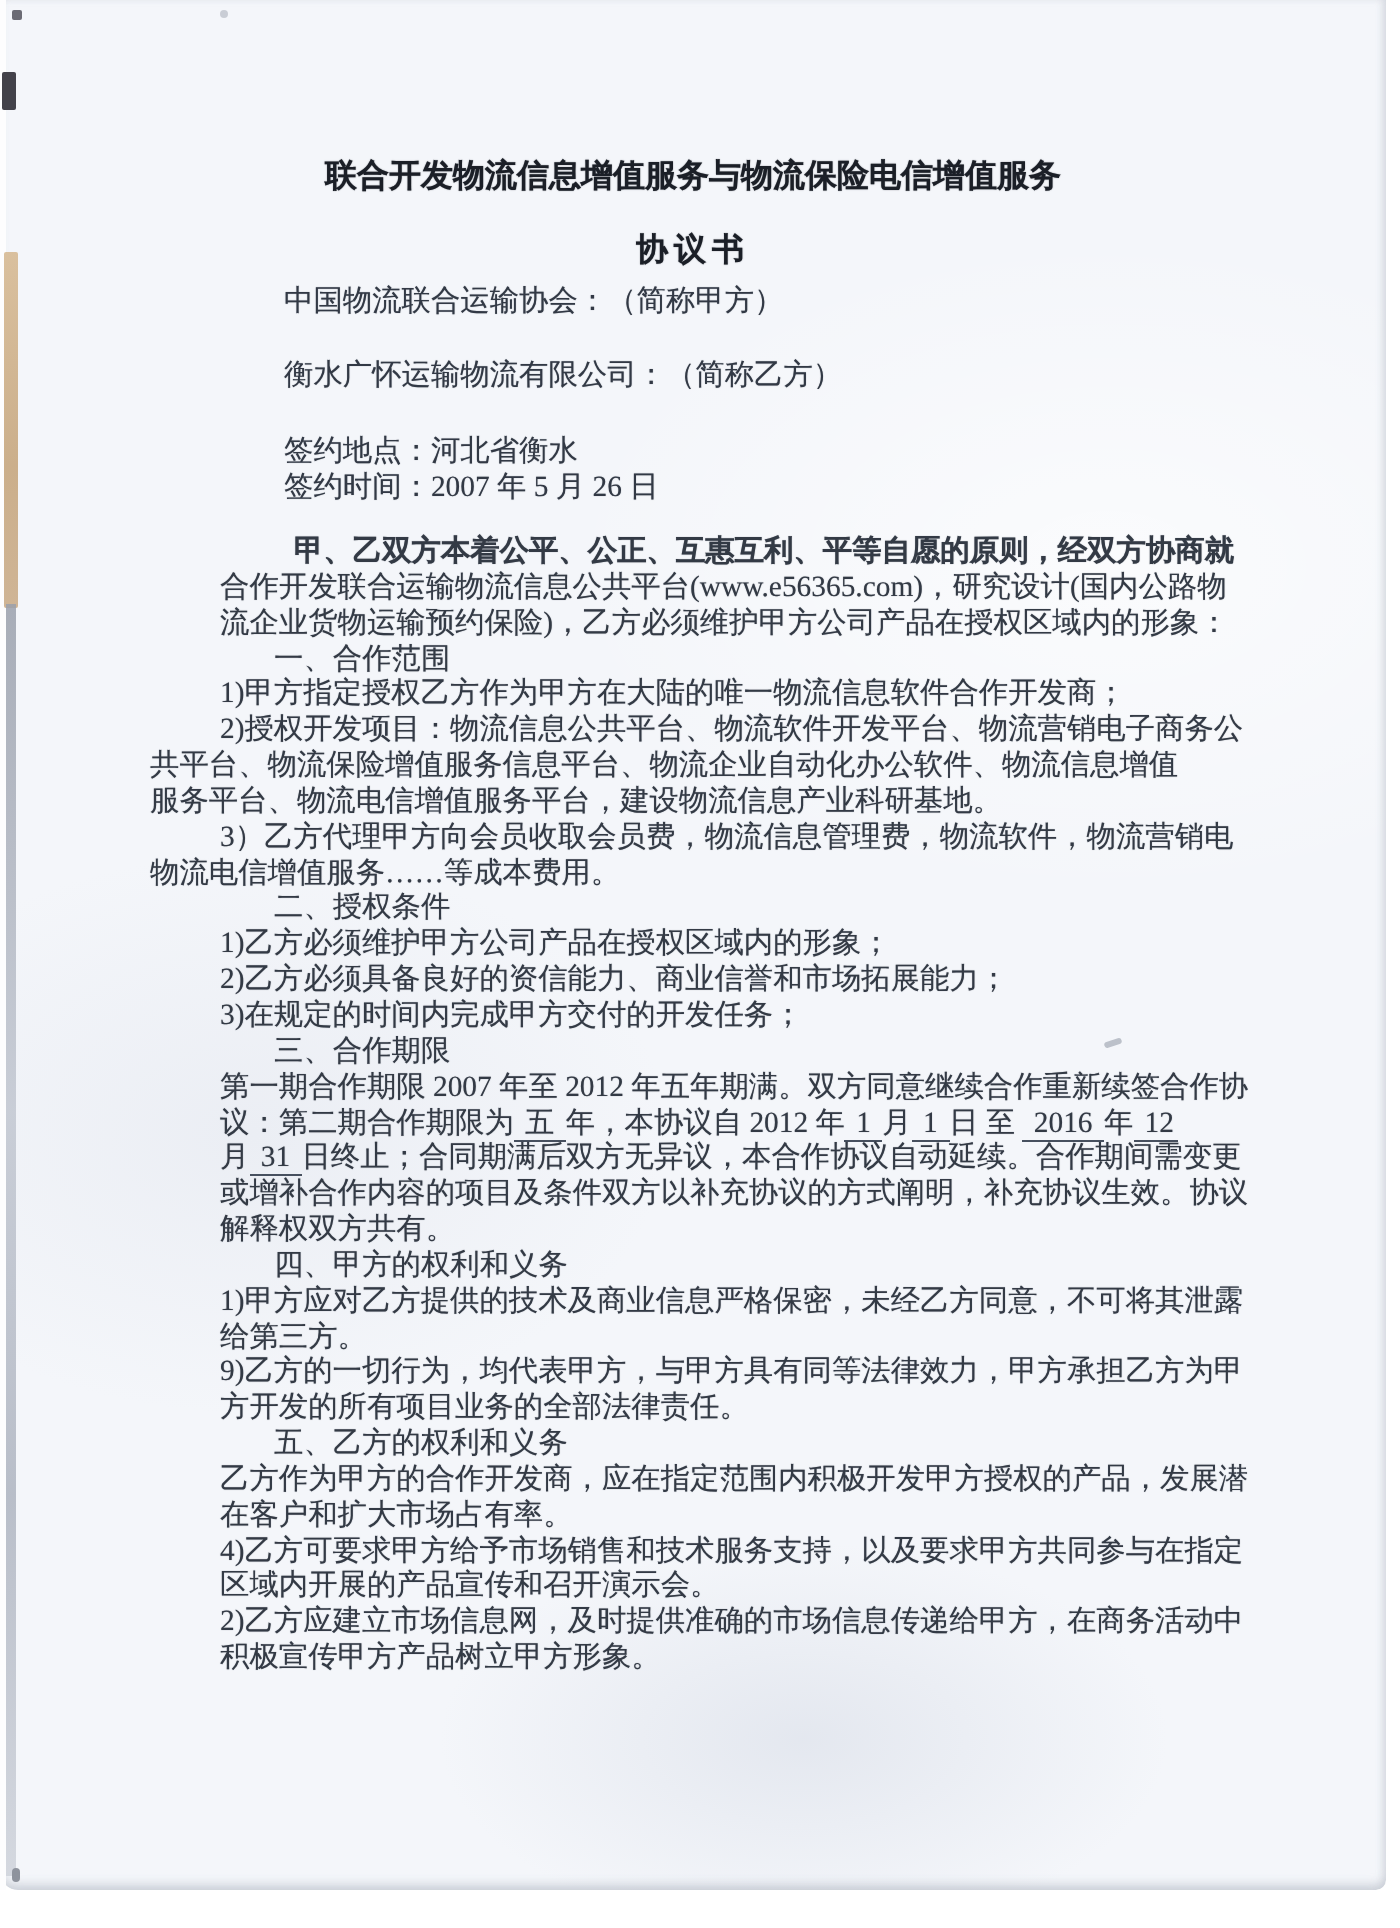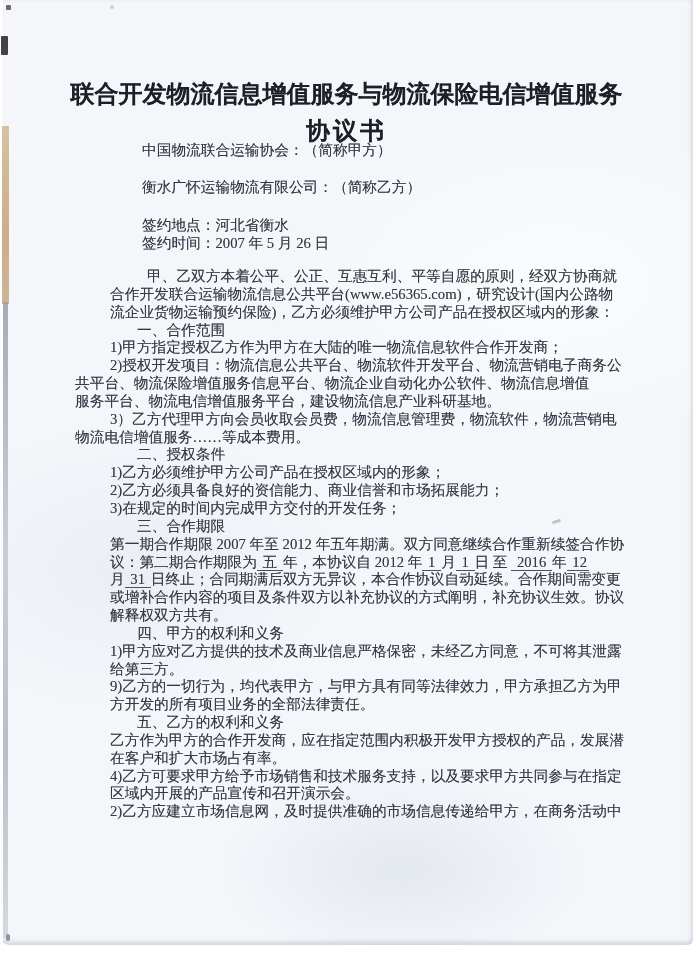--- a/index.html
+++ b/index.html
@@ -13,41 +13,41 @@
       radial-gradient(ellipse 260px 140px at 58% 92%, rgba(208,214,226,.45), transparent 70%),
       radial-gradient(ellipse 300px 200px at 18% 60%, rgba(214,219,230,.30), transparent 70%),
       radial-gradient(ellipse 400px 240px at 80% 30%, rgba(255,255,255,.6), transparent 70%),
       #f4f6fa;
     box-shadow: inset 0 -3px 5px rgba(156,162,175,.38), inset -2px 0 3px rgba(190,195,205,.25);
     border-radius:0 0 5px 9px;
     color:#333a45;
   }
   .title{
     position:absolute;left:0;right:0;text-align:center;
-    font-weight:bold;color:#1b1f27;font-size:24px;
+    font-weight:bold;color:#1b1f27;font-size:16px;
     text-shadow:0 0 .6px rgba(27,31,39,.6);
     white-space:nowrap;
   }
   .title-main{top:78px;}
   .title-sub{top:115px;letter-spacing:3px;}
   .intro{
     position:absolute;left:142px;font-size:14.7px;color:#323945;
     text-shadow:0 0 .5px rgba(50,57,69,.5);white-space:nowrap;
   }
   .intro-a{top:141px;font-family:Liberation Mono, monospace;}
   .intro-b{top:178px;}
   .intro-place{top:216px;}
   .intro-date{top:234px;}
   .doc-body{
     position:absolute;left:110px;top:268px;width:548px;
     font-size:14.7px;line-height:17.85px;color:#333a45;
     text-shadow:0 0 .5px rgba(51,58,69,.5);
   }
   .line{white-space:nowrap;height:17.85px;}
-  .line.p-first{padding-left:37px;}
+  .line.p-first{padding-left:37px;font-weight:bold;}
   .line.heading{padding-left:27px;}
   .line.outdent{margin-left:-35px;}
   .u{border-bottom:1.2px solid #47505f;padding:0 2px;white-space:pre;}
   
   .edge-sliver{position:absolute;left:0;top:0;width:3px;height:945px;background:#fdfdfe;}
   .speck-1{position:absolute;left:6px;top:5px;width:5px;height:5px;background:#6b6b74;border-radius:1px;}
   .speck-2{position:absolute;left:110px;top:5px;width:4px;height:4px;background:#c9cdd5;border-radius:2px;}
   .mark-top{position:absolute;left:1px;top:36px;width:7px;height:19px;background:#43424a;border-radius:1px;}
   .strip-tan{position:absolute;left:2px;top:126px;width:7px;height:178px;
     background:linear-gradient(180deg,#d8bd99,#c9ab85 60%,#cdb190);opacity:.95;border-radius:1px;}
@@ -93,20 +93,21 @@
       <div class="line body"><span>1)甲方应对乙方提供的技术及商业信息严格保密，未经乙方同意，不可将其泄露</span></div>
       <div class="line body"><span>给第三方。</span></div>
       <div class="line body"><span>9)乙方的一切行为，均代表甲方，与甲方具有同等法律效力，甲方承担乙方为甲</span></div>
       <div class="line body"><span>方开发的所有项目业务的全部法律责任。</span></div>
       <div class="line heading"><span>五、乙方的权利和义务</span></div>
       <div class="line body"><span>乙方作为甲方的合作开发商，应在指定范围内积极开发甲方授权的产品，发展潜</span></div>
       <div class="line body"><span>在客户和扩大市场占有率。</span></div>
       <div class="line body"><span>4)乙方可要求甲方给予市场销售和技术服务支持，以及要求甲方共同参与在指定</span></div>
       <div class="line body"><span>区域内开展的产品宣传和召开演示会。</span></div>
       <div class="line body"><span>2)乙方应建立市场信息网，及时提供准确的市场信息传递给甲方，在商务活动中</span></div>
+      <div class="line body"><span>积极宣传甲方产品树立甲方形象。</span></div>
     </div>
 
   <div class="edge-sliver"></div>
   <div class="speck-1"></div>
   <div class="speck-2"></div>
   <div class="mark-top"></div>
   <div class="strip-tan"></div>
   <div class="strip-gray"></div>
   <div class="speck-bottom"></div>
   <div class="dash-right"></div>

